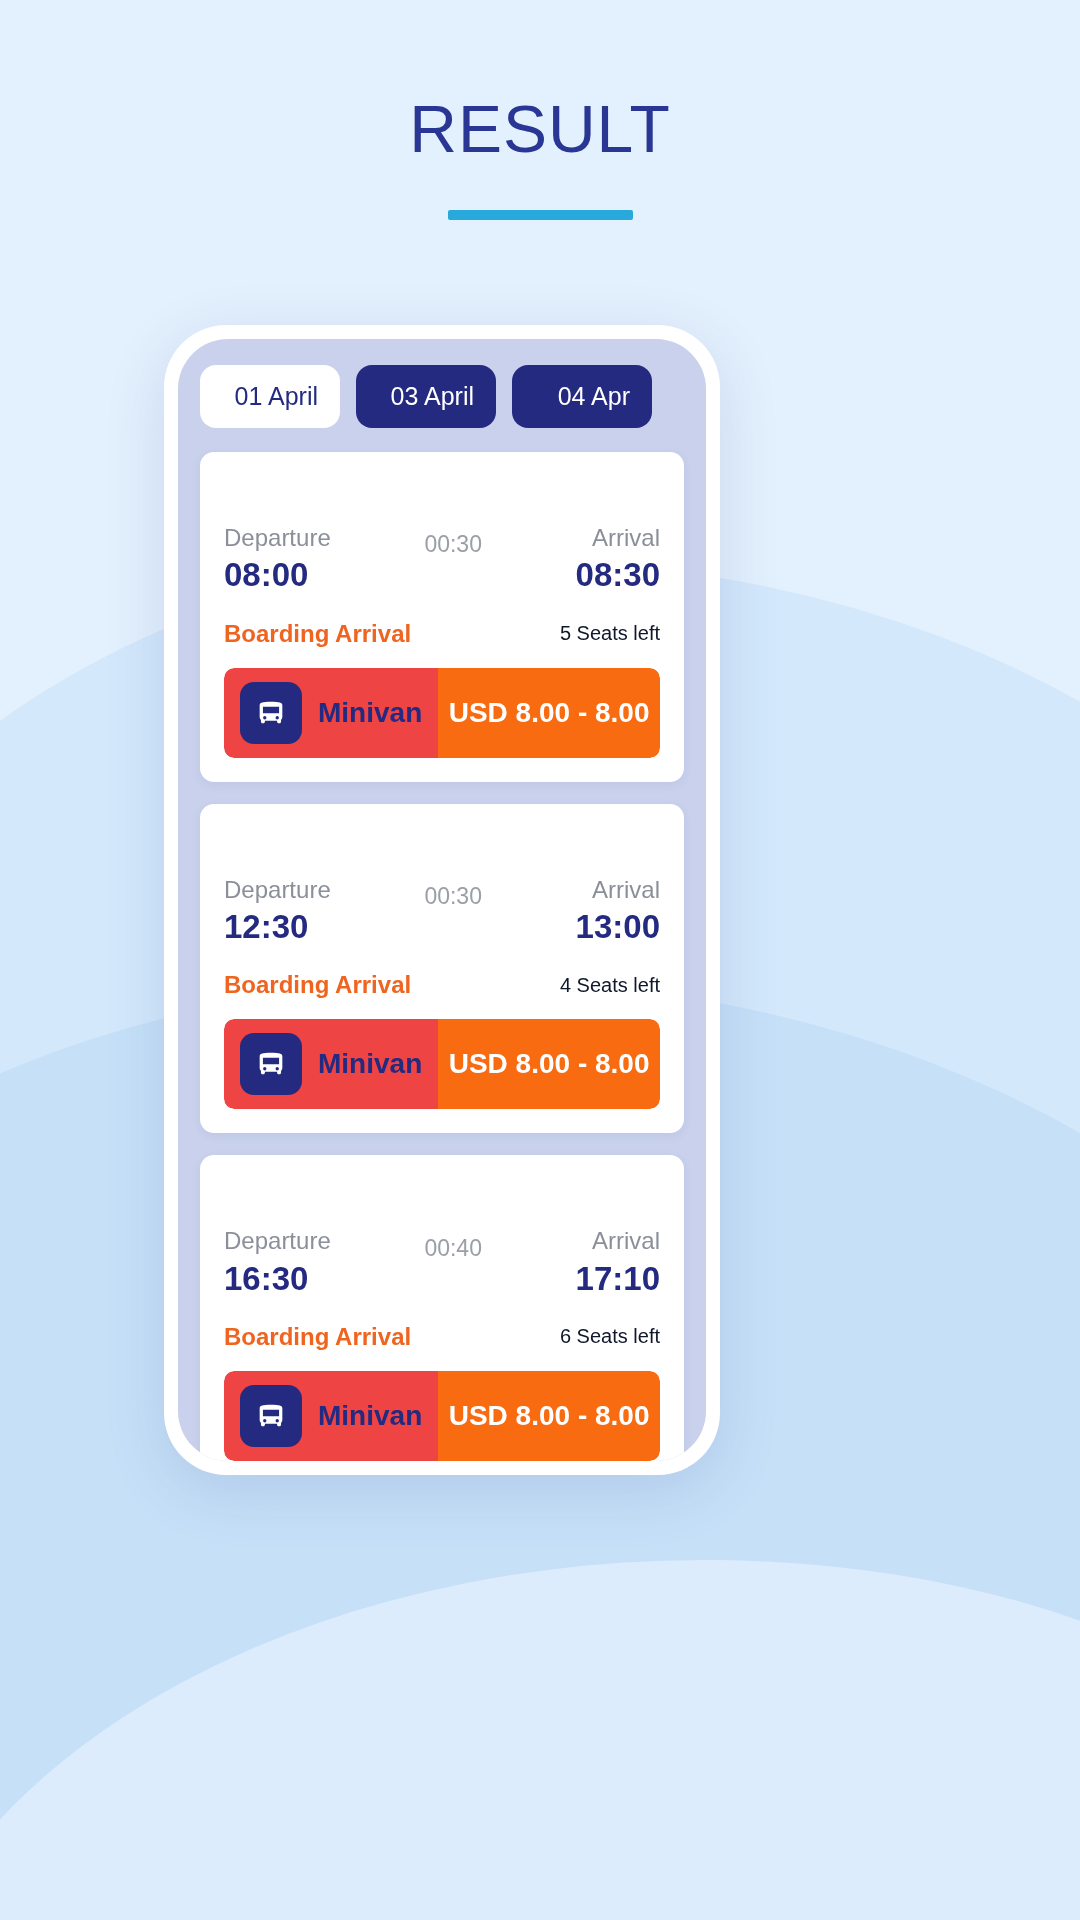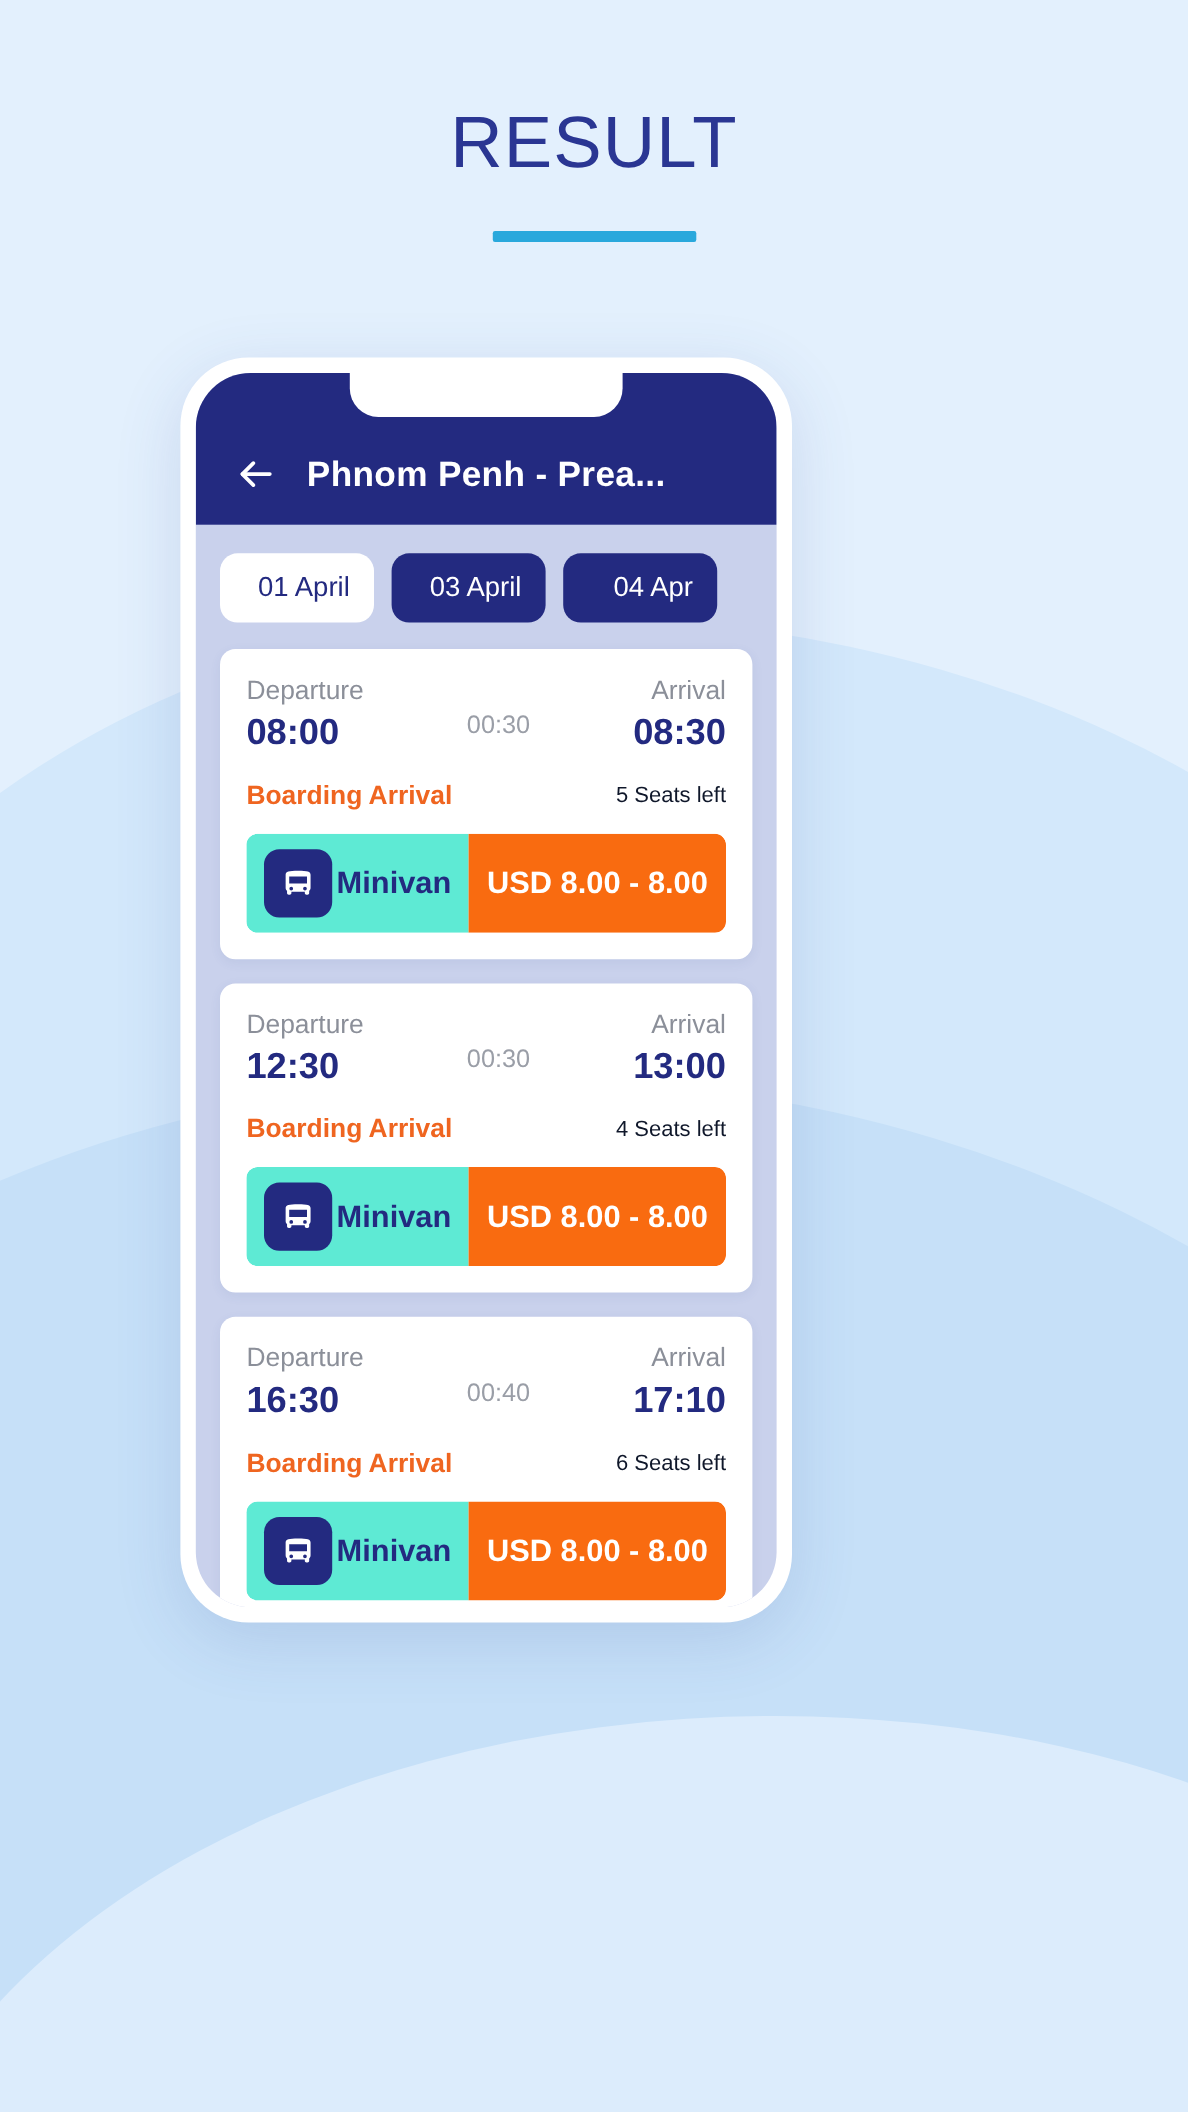--- a/index.html
+++ b/index.html
@@ -163,20 +163,21 @@
     align-items: flex-start;
     justify-content: space-between;
   }
   .col-dep { text-align: left; }
   .col-arr { text-align: right; }
   .lbl {
     font-size: 24px;
     color: #8b8f99;
     font-weight: 400;
     line-height: 1.35;
+    margin-top: 48px;
   }
   .time {
     font-size: 33px;
     font-weight: 700;
     color: #232a80;
     line-height: 1.25;
   }
   .dur {
     font-size: 23px;
     color: #9a9ea7;
@@ -200,24 +201,24 @@
     color: #0f172a;
   }
   .row-action {
     display: flex;
     margin-top: 20px;
     border-radius: 10px;
     overflow: hidden;
   }
   .veh {
     flex: 0 0 42%;
-    background: #5eead4;
+    background: #ef4444;
     display: flex;
     align-items: center;
-    gap: 4px;
+    gap: 16px;
     padding: 14px 16px;
     border-radius: 10px 0 0 10px;
     cursor: pointer;
   }
   .veh-icon {
     width: 62px; height: 62px;
     background: #232a80;
     border-radius: 14px;
     display: flex; align-items: center; justify-content: center;
     flex: 0 0 auto;
@@ -252,34 +253,20 @@
 </div>
 
 <div class="page-head">
   <div class="page-title">RESULT</div>
   <div class="title-rule"></div>
 </div>
 
 <div class="phone">
   <div class="screen">
 
-    <div class="appbar">
-      <div class="notch"></div>
-      <div class="appbar-row">
-        <div class="back-btn">
-          <span>
-            <svg width="40" height="40" viewBox="0 0 24 24" fill="none" stroke="#ffffff" stroke-width="2" stroke-linecap="round" stroke-linejoin="round">
-              <line x1="20" y1="12" x2="5" y2="12"></line>
-              <polyline points="11 18 5 12 11 6"></polyline>
-            </svg>
-          </span>
-        </div>
-        <div class="appbar-title">Phnom Penh - Prea...</div>
-      </div>
-    </div>
 
     <div class="dates">
       <div class="chip selected">01 April</div>
       <div class="chip">03 April</div>
       <div class="chip">04 Apr</div>
     </div>
 
     <div class="cards">
 
       <div class="card">

